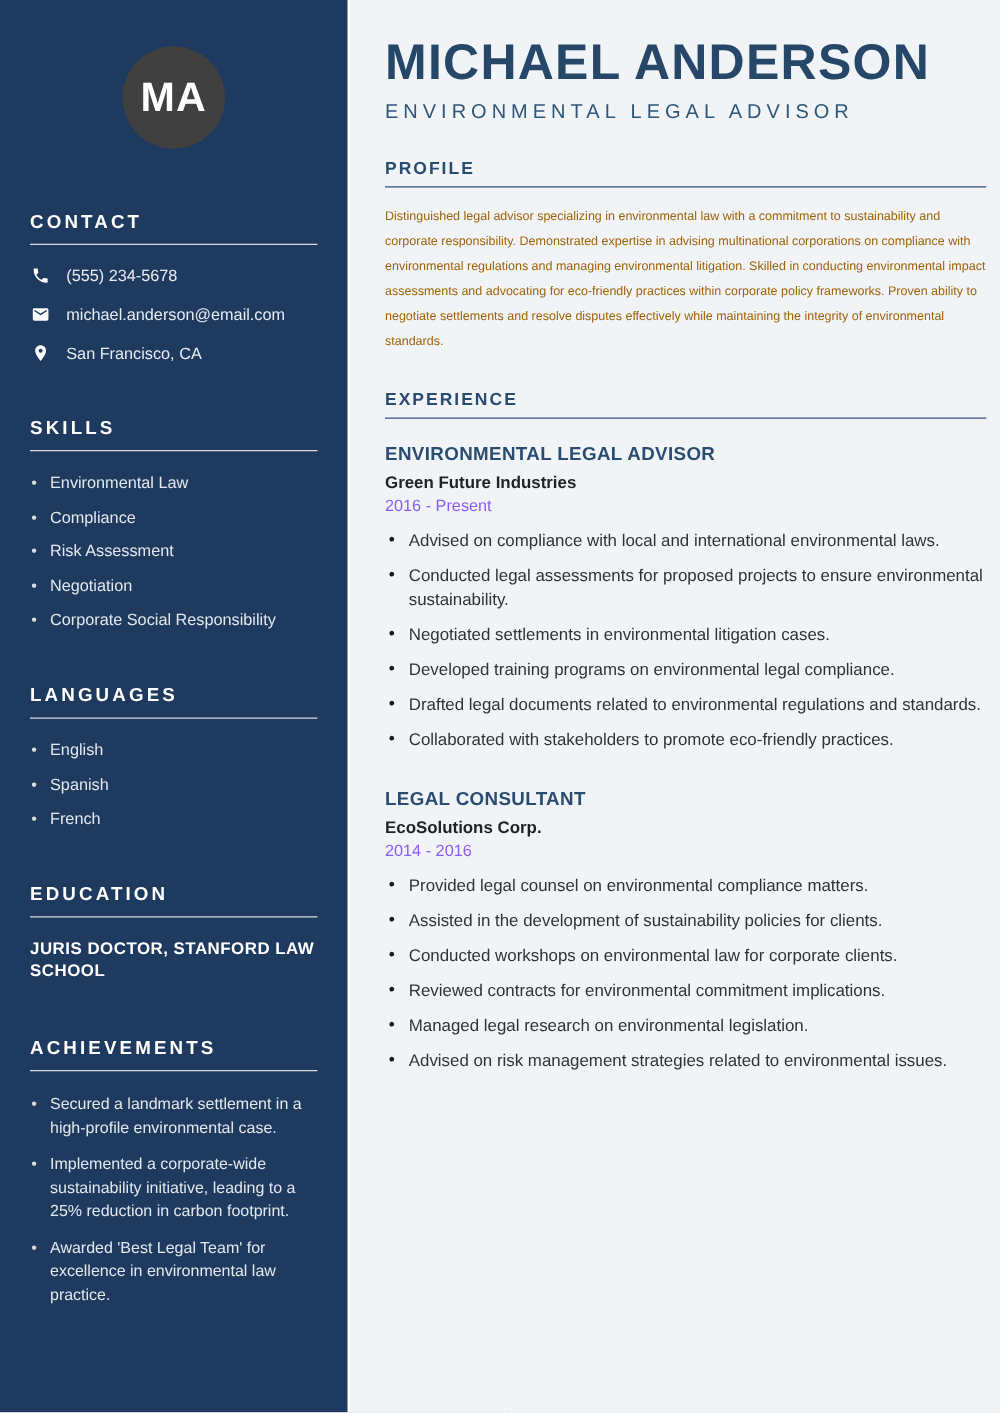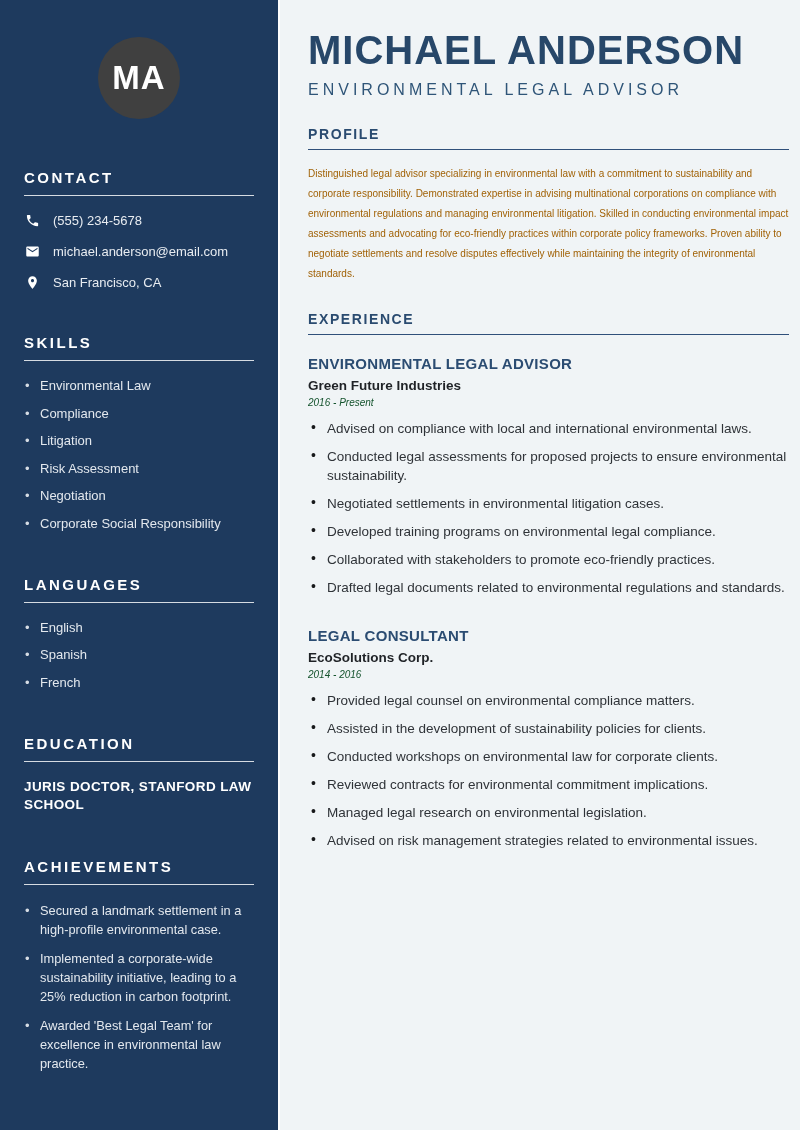--- a/index.html
+++ b/index.html
@@ -87,21 +87,21 @@
   }
   .job { margin-top: 20px; }
   .job + .job { margin-top: 30px; }
   .job-title {
     color: #2B4C72; font-size: 15px; font-weight: bold; letter-spacing: 0.3px;
   }
   .company {
     color: #1F2226; font-size: 13.5px; font-weight: bold; margin-top: 6px;
   }
   .dates {
-    color: #14532d; font-size: 10px; font-style: italic; margin-top: 4px;
+    color: #8b5cf6; font-size: 13px; margin-top: 4px;
   }
   ul.exp-list { list-style: none; margin-top: 11px; }
   ul.exp-list li {
     font-size: 13.5px; color: #2F3338; line-height: 19px;
     padding-left: 19px; position: relative; margin-bottom: 9px;
   }
   ul.exp-list li::before {
     content: "•"; position: absolute; left: 3px; top: -1px;
     color: #17181a; font-size: 14px;
   }
@@ -146,21 +146,20 @@
         </span>
         <span>San Francisco, CA</span>
       </div>
     </section>
 
     <section class="side-section">
       <div class="side-heading">SKILLS</div>
       <ul class="side-list">
         <li>Environmental Law</li>
         <li>Compliance</li>
-        <li>Litigation</li>
         <li>Risk Assessment</li>
         <li>Negotiation</li>
         <li>Corporate Social Responsibility</li>
       </ul>
     </section>
 
     <section class="side-section">
       <div class="side-heading">LANGUAGES</div>
       <ul class="side-list">
         <li>English</li>
@@ -200,22 +199,22 @@
 
       <div class="job">
         <div class="job-title">ENVIRONMENTAL LEGAL ADVISOR</div>
         <div class="company">Green Future Industries</div>
         <div class="dates">2016 - Present</div>
         <ul class="exp-list">
           <li>Advised on compliance with local and international environmental laws.</li>
           <li>Conducted legal assessments for proposed projects to ensure environmental sustainability.</li>
           <li>Negotiated settlements in environmental litigation cases.</li>
           <li>Developed training programs on environmental legal compliance.</li>
+          <li>Drafted legal documents related to environmental regulations and standards.</li>
           <li>Collaborated with stakeholders to promote eco-friendly practices.</li>
-          <li>Drafted legal documents related to environmental regulations and standards.</li>
         </ul>
       </div>
 
       <div class="job">
         <div class="job-title">LEGAL CONSULTANT</div>
         <div class="company">EcoSolutions Corp.</div>
         <div class="dates">2014 - 2016</div>
         <ul class="exp-list">
           <li>Provided legal counsel on environmental compliance matters.</li>
           <li>Assisted in the development of sustainability policies for clients.</li>

